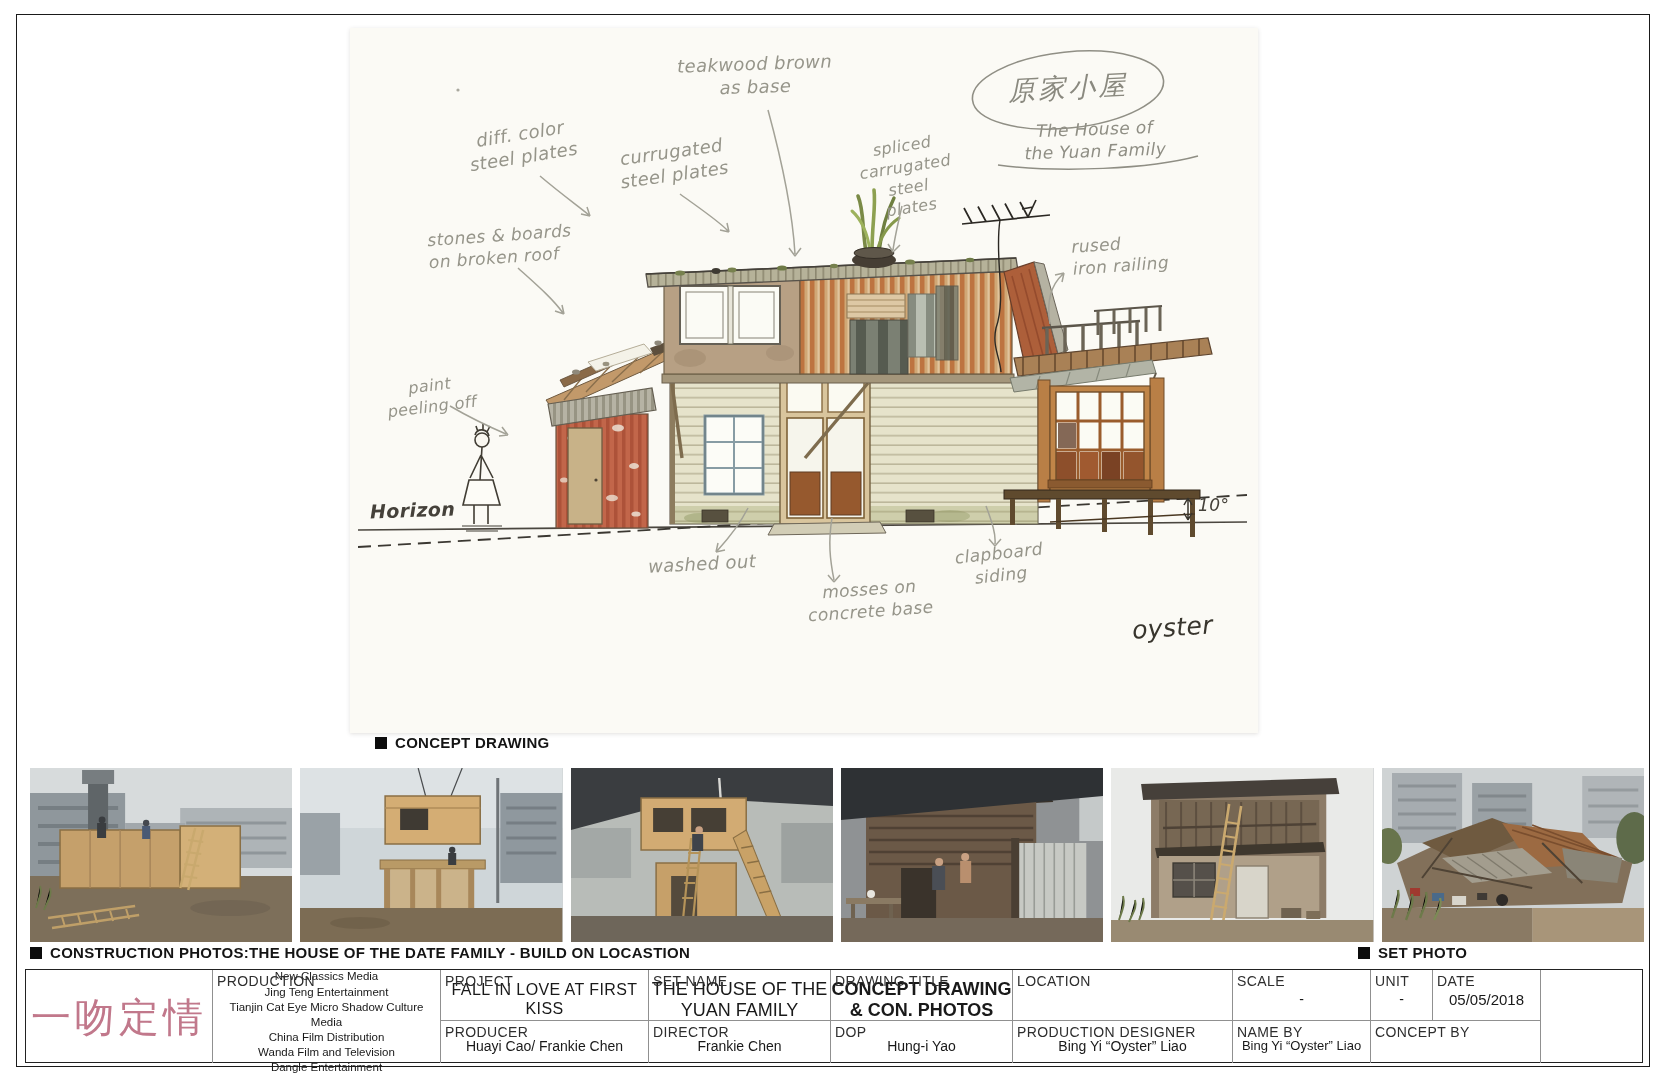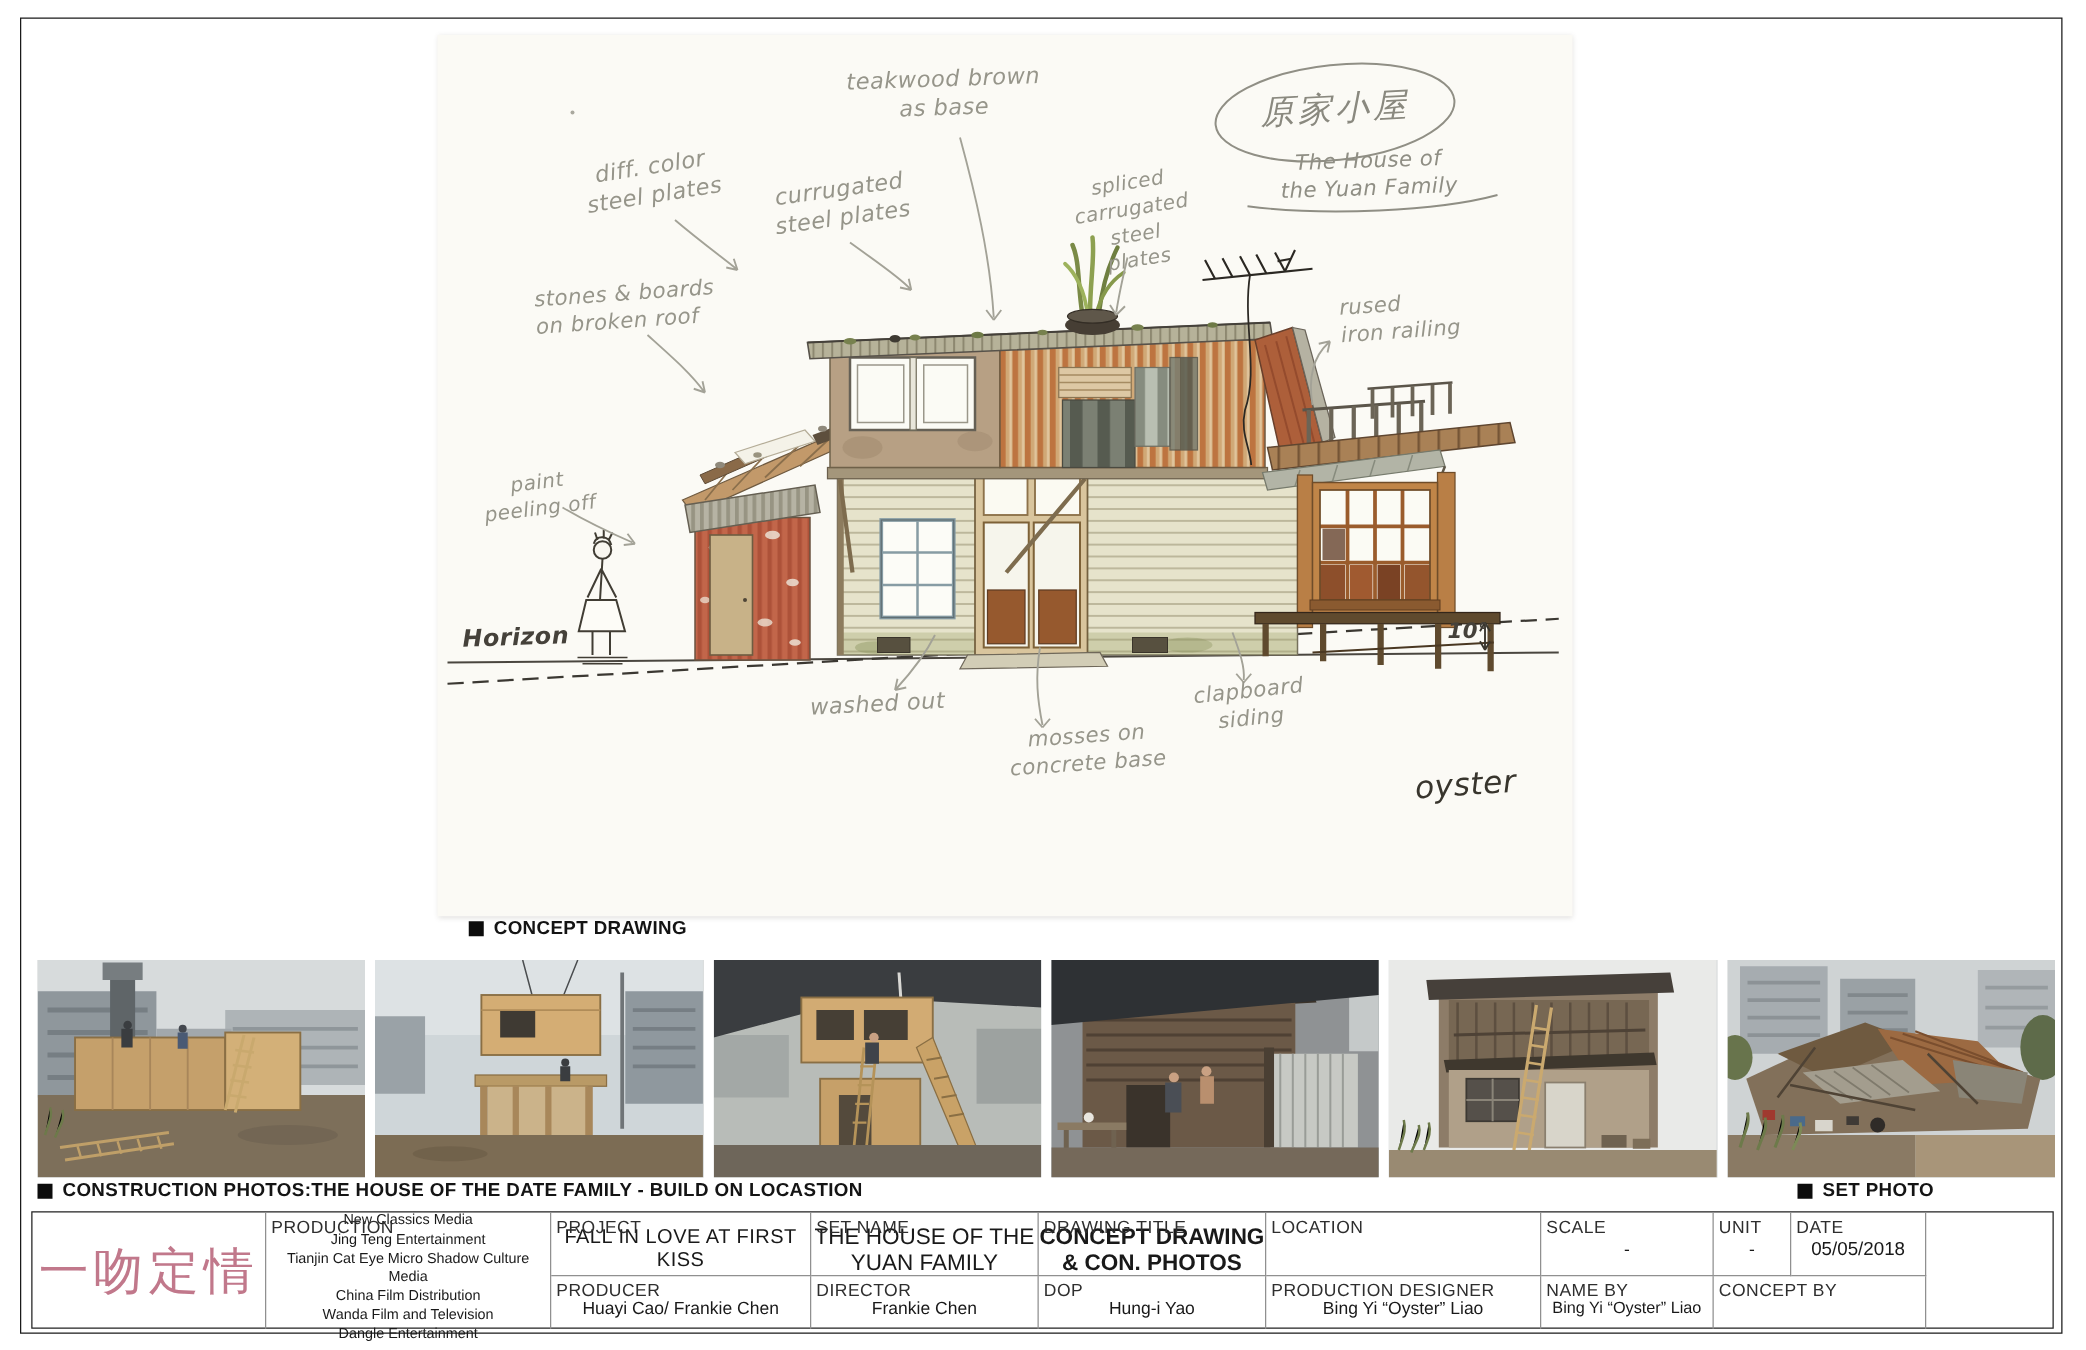--- a/index.html
+++ b/index.html
@@ -254,21 +254,21 @@
     <div class="anno" style="left:722px;top:204px;width:110px;font-size:17px;transform:rotate(-4deg);">rused
 iron railing</div>
     <div class="anno c" style="left:36px;top:348px;width:90px;font-size:16px;transform:rotate(-7deg);">paint
 peeling off</div>
     <div class="anno dark" style="left:20px;top:470px;font-size:19px;font-weight:600;transform:rotate(-2deg);">Horizon</div>
     <div class="anno" style="left:298px;top:524px;font-size:18px;transform:rotate(-3deg);">washed out</div>
     <div class="anno c" style="left:450px;top:550px;width:140px;font-size:17px;transform:rotate(-4deg);">mosses on
 concrete base</div>
     <div class="anno c" style="left:600px;top:514px;width:100px;font-size:17px;transform:rotate(-6deg);">clapboard
 siding</div>
-    <div class="anno dark" style="left:808px;top:466px;font-size:17px;font-weight:bold;">10°</div>
+    <div class="anno dark" style="left:848px;top:466px;font-size:17px;">10°</div>
     <div class="anno dark" style="left:782px;top:584px;font-size:25px;transform:rotate(-4deg);color:#38352d;">oyster</div>
     <div class="anno" style="left:638px;top:42px;width:160px;text-align:center;font-size:27px;letter-spacing:3px;color:#8a897f;transform:rotate(-3deg);">原家小屋</div>
     <div class="anno c" style="left:640px;top:90px;width:210px;font-size:17px;color:#8f8e84;transform:rotate(-2deg);">The House of
 the Yuan Family</div>
   </div>
 
   <div class="cap" style="left:375px;top:734px;">
     <span class="sq"></span>
     <span>CONCEPT DRAWING</span>
   </div>
@@ -424,21 +424,21 @@
         <path d="M10,150 C14,136 18,132 16,122 M24,152 C28,140 32,136 30,126 M38,150 C42,138 46,134 44,124" stroke="#6d7a4a" stroke-width="2.4"></path>
         <path d="M52,152 C56,142 60,138 58,130" stroke="#7d8a57" stroke-width="2.4"></path>
       </svg>
     </figure>
   </div>
 
   <div class="cap" style="left:30px;top:944px;">
     <span class="sq"></span>
     <span>CONSTRUCTION PHOTOS:THE HOUSE OF THE DATE FAMILY - BUILD ON LOCASTION</span>
   </div>
-  <div class="cap" style="left:1438px;top:944px;">
+  <div class="cap" style="left:1358px;top:944px;">
     <span class="sq"></span>
     <span>SET PHOTO</span>
   </div>
 
   <div class="tblock">
     <div class="cell r2" style="grid-column:1;grid-row:1/3;">
       <div class="val logo">一吻定情</div>
     </div>
     <div class="cell r2" style="grid-column:2;grid-row:1/3;">
       <span class="lbl">PRODUCTION</span>

